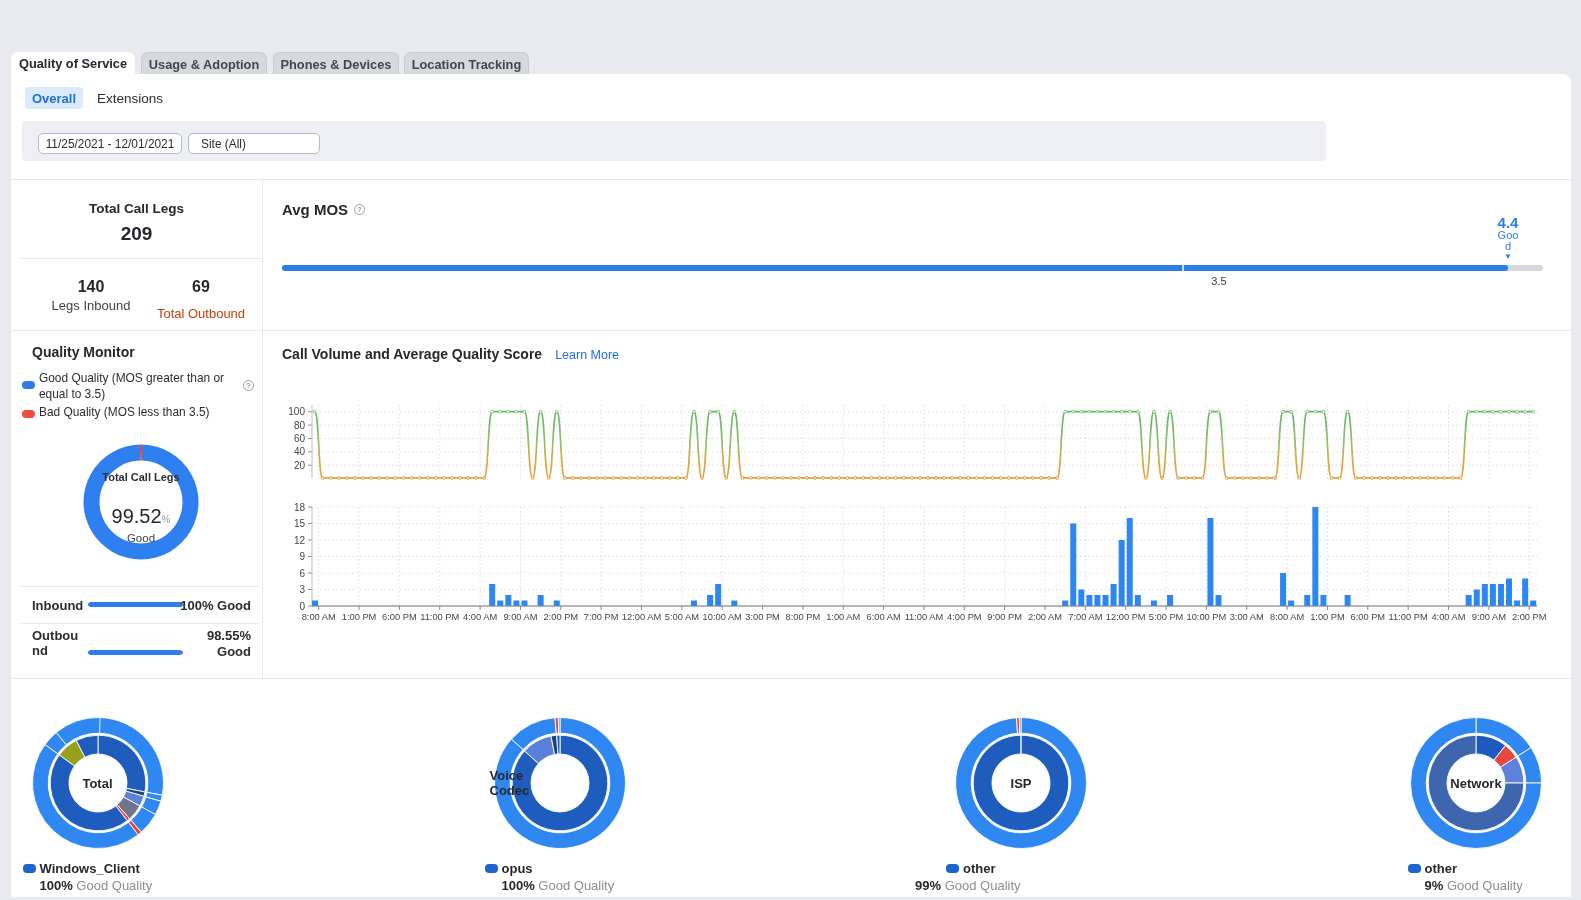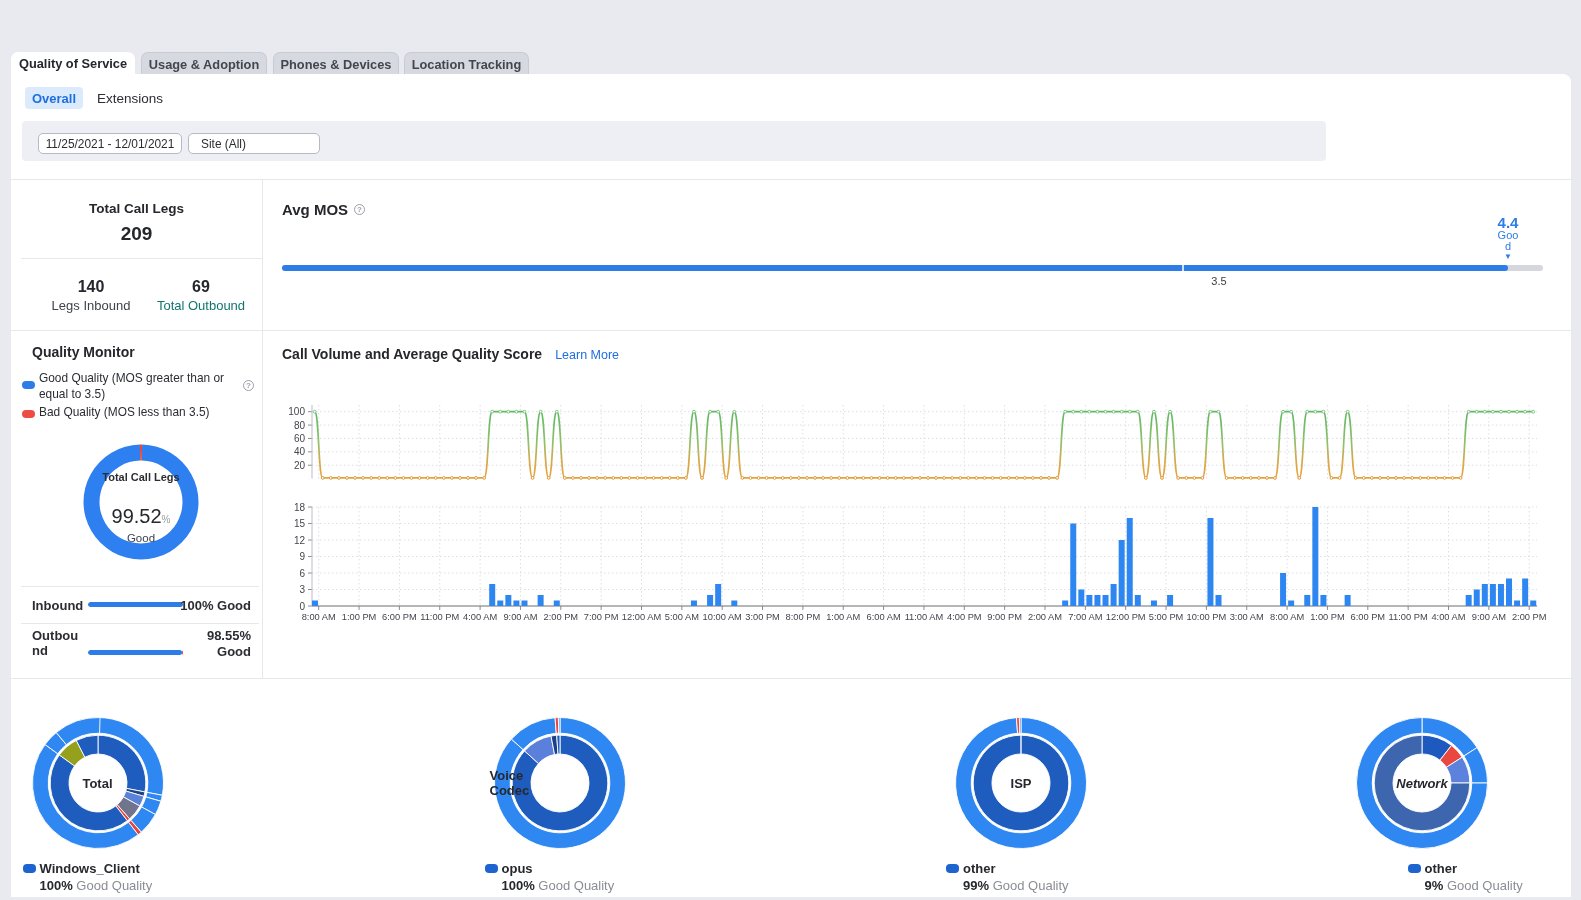--- a/index.html
+++ b/index.html
@@ -88,21 +88,21 @@
   <div class="abs" style="left:0; top:127px; width:251px; text-align:center;">
     <div class="cell-title" style="font-size:13.5px;">Total Call Legs</div>
     <div class="cell-title" style="font-size:19px; margin-top:7px;">209</div>
   </div>
   <div class="abs" style="left:20px; top:204px; width:120px; text-align:center;">
     <div class="cell-title" style="font-size:16px;">140</div>
     <div style="font-size:13px; color:#3f434c; margin-top:2px;">Legs Inbound</div>
   </div>
   <div class="abs" style="left:130px; top:204px; width:120px; text-align:center;">
     <div class="cell-title" style="font-size:16px;">69</div>
-    <div style="font-size:13px; color:#0f766e; margin-top:2px;">Total Outbound</div>
+    <div style="font-size:13px; color:#c2410c; margin-top:10px;">Total Outbound</div>
   </div>
 
   <div class="abs cell-title" style="left:271px; top:127px; font-size:15px;">Avg MOS</div>
   <span class="info-icon abs" style="left:343px; top:130px;">?</span>
 
   <div class="mos-track" style="left:271px; top:191px; width:1261px; height:6px;"></div>
   <div class="mos-fill" style="left:271px; top:191px; width:1226px; height:6px;"></div>
   <div class="mos-tick" style="left:1171px; top:191px; width:2px; height:6px;"></div>
   <div class="abs" style="left:1157px; top:201px; width:30px; text-align:center; font-size:11px; color:#3a3d42;margin-left:36px;">3.5</div>
 
@@ -560,22 +560,22 @@
       <div class="abs" style="left: 940px; top: 639px; width: 140px; height: 140px;"><svg width="140" height="140" viewBox="0 0 140 140">
           <path d="M70.00 4.50 A65.5 65.5 0 1 1 65.48 4.66 L66.56 20.32 A49.8 49.8 0 1 0 70.00 20.20 Z" fill="#2f87f1" stroke="#fff" stroke-width="0.9"></path>
           <path d="M65.48 4.66 A65.5 65.5 0 0 1 68.35 4.52 L68.75 20.22 A49.8 49.8 0 0 0 66.56 20.32 Z" fill="#e8463c" stroke="#fff" stroke-width="0.9"></path>
           <path d="M68.35 4.52 A65.5 65.5 0 0 1 70.00 4.50 L70.00 20.20 A49.8 49.8 0 0 0 68.75 20.22 Z" fill="#2f87f1" stroke="#fff" stroke-width="0.9"></path>
           <path d="M70.00 22.20 A47.8 47.8 0 1 1 69.99 22.20 L69.99 41.00 A29 29 0 1 0 70.00 41.00 Z" fill="#1e5cbd" stroke="#fff" stroke-width="0.9"></path>
         </svg><div class="abs" style="left: 0px; top: 0px; width: 140px; height: 140px; display: flex; flex-direction: column; align-items: center; justify-content: center; font-size: 13px; font-weight: 700; color: rgb(38, 40, 46); line-height: 15px; pointer-events: none;">
           <div>ISP</div>
         </div></div>
       <div class="legend-dot" style="left: 935px; top: 790px; width: 13px; height: 9px; background: rgb(29, 100, 207);"></div>
       <div class="sb-legend-label" style="left: 952px; top: 787px;">other</div>
-      <div class="sb-legend-sub" style="left: 952px; top: 804px;"><b>99%</b> Good Quality</div>
-      <div class="abs" style="left: 1341px; top: 639px; width: 140px; height: 140px; font-style: italic;"><svg width="140" height="140" viewBox="0 0 140 140">
+      <div class="sb-legend-sub" style="left: 904px; top: 804px;"><b>99%</b> Good Quality</div>
+      <div class="abs" style="left: 1395px; top: 639px; width: 140px; height: 140px;"><svg width="140" height="140" viewBox="0 0 140 140">
           <path d="M70.00 4.50 A65.5 65.5 0 0 1 125.08 34.56 L111.88 43.05 A49.8 49.8 0 0 0 70.00 20.20 Z" fill="#2f87f1" stroke="#fff" stroke-width="0.9"></path>
           <path d="M125.08 34.56 A65.5 65.5 0 0 1 135.50 70.00 L119.80 70.00 A49.8 49.8 0 0 0 111.88 43.05 Z" fill="#2f87f1" stroke="#fff" stroke-width="0.9"></path>
           <path d="M135.50 70.00 A65.5 65.5 0 1 1 70.00 4.50 L70.00 20.20 A49.8 49.8 0 1 0 119.80 70.00 Z" fill="#2f87f1" stroke="#fff" stroke-width="0.9"></path>
           <path d="M70.00 22.20 A47.8 47.8 0 0 1 99.53 32.42 L87.92 47.20 A29 29 0 0 0 70.00 41.00 Z" fill="#1e59c0" stroke="#fff" stroke-width="0.9"></path>
           <path d="M99.53 32.42 A47.8 47.8 0 0 1 110.20 44.13 L94.39 54.31 A29 29 0 0 0 87.92 47.20 Z" fill="#e8483f" stroke="#fff" stroke-width="0.9"></path>
           <path d="M110.20 44.13 A47.8 47.8 0 0 1 117.80 70.00 L99.00 70.00 A29 29 0 0 0 94.39 54.31 Z" fill="#5c82dd" stroke="#fff" stroke-width="0.9"></path>
           <path d="M117.80 70.00 A47.8 47.8 0 1 1 70.00 22.20 L70.00 41.00 A29 29 0 1 0 99.00 70.00 Z" fill="#3e66ae" stroke="#fff" stroke-width="0.9"></path>
         </svg><div class="abs" style="left: 0px; top: 0px; width: 140px; height: 140px; display: flex; flex-direction: column; align-items: center; justify-content: center; font-size: 13px; font-weight: 700; color: rgb(38, 40, 46); line-height: 15px; pointer-events: none;">
           <div>Network</div>
         </div></div>

